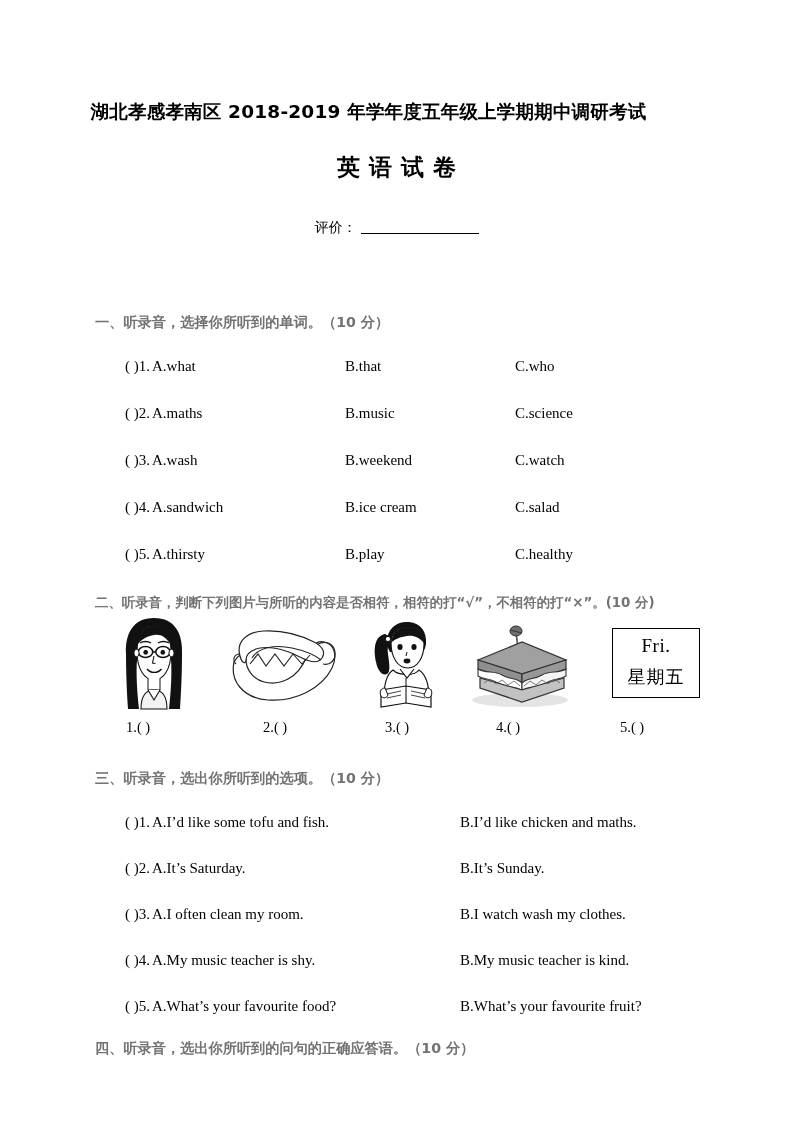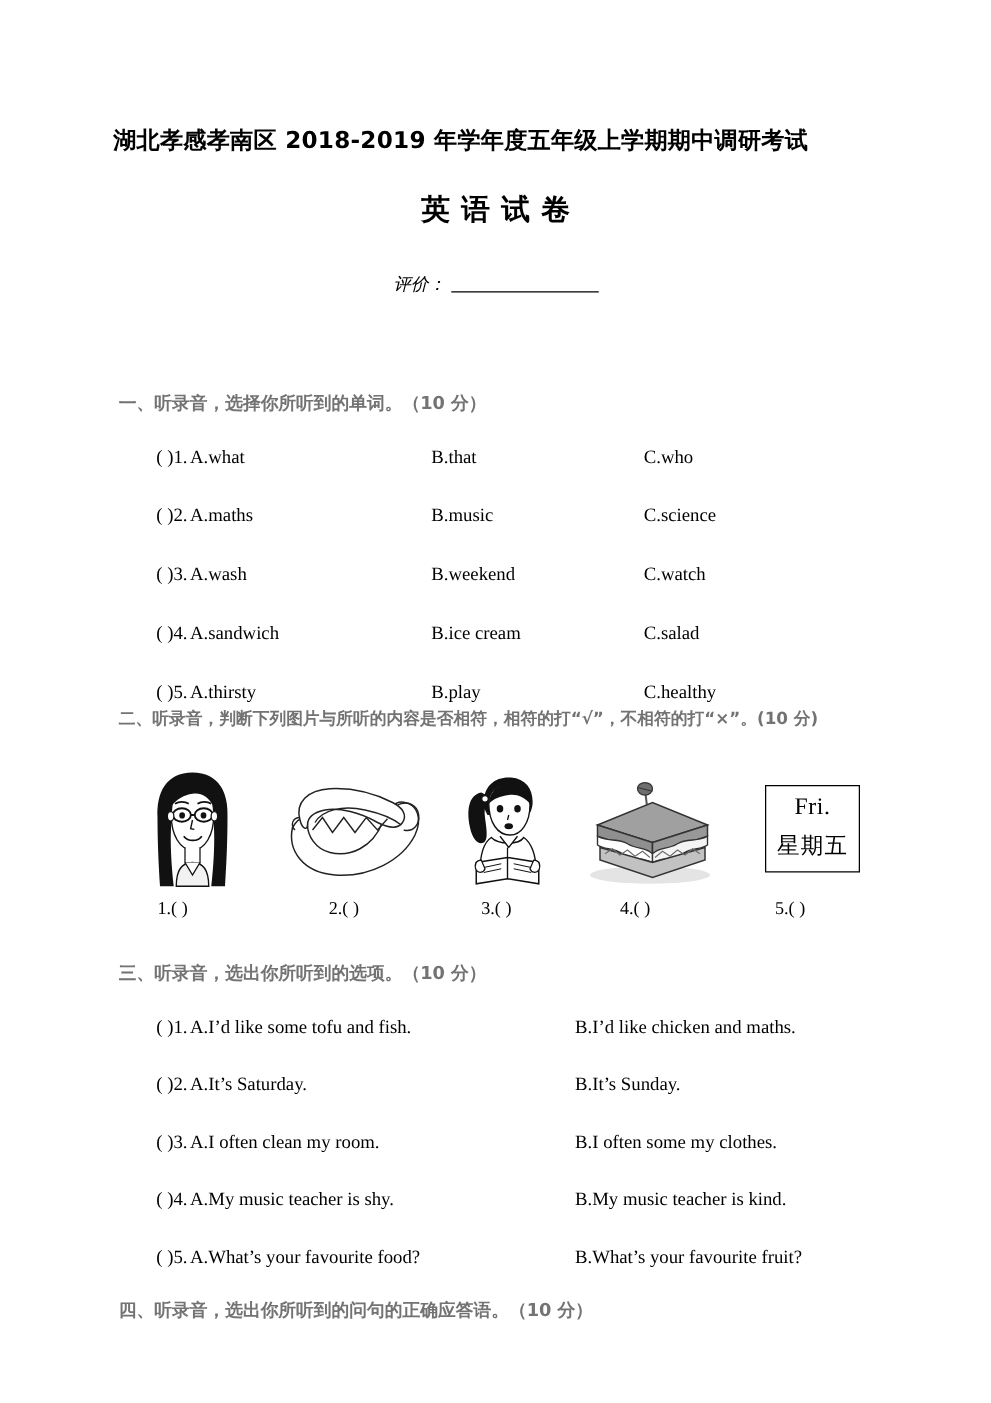--- a/index.html
+++ b/index.html
@@ -49,21 +49,20 @@
     position: absolute;
     left: 0;
     top: 219px;
     width: 793px;
     text-align: center;
     font-size: 14.5px;
   }
   .eval-label {
     font-family: "DejaVu Sans", "Liberation Sans", sans-serif;
     font-size: 14px;
-    font-style: italic;
   }
   .eval-blank {
     display: inline-block;
     width: 118px;
     border-bottom: 1.6px solid #000;
     margin-left: 4px;
     vertical-align: -2px;
     height: 13px;
   }
   .part-label {
@@ -80,21 +79,21 @@
   .sec-head {
     position: absolute;
     left: 95px;
     font-family: "DejaVu Sans", "Liberation Sans", sans-serif;
     font-size: 14.2px;
     font-weight: bold;
     white-space: nowrap;
     color: #737373;
   }
   .sec-head.h1 { top: 313px; }
-  .sec-head.h2 { top: 566px; font-size: 13.4px; }
+  .sec-head.h2 { top: 594px; font-size: 13.4px; }
   .sec-head.h3 { top: 769px; }
   .sec-head.h4 { top: 1039px; }
 
   
   .qrow {
     position: absolute;
     left: 0;
     width: 793px;
     height: 22px;
     font-size: 15px;
@@ -147,21 +146,21 @@
     font-size: 14.5px;
   }
   .num-item {
     position: absolute;
     white-space: nowrap;
   }
 
   .daybox {
     box-sizing: border-box;
     border: 1.4px solid #000;
-    width: 76px;
+    width: 88px;
     height: 70px;
     position: absolute;
     top: 16px;
     left: 0;
     text-align: center;
     background: #fff;
   }
   .daybox .en {
     font-family: "Liberation Serif", "DejaVu Serif", serif;
     font-size: 19px;
@@ -364,21 +363,21 @@
     <span class="optB">B.I’d like chicken and maths.</span>
   </div>
   <div class="qrow two" style="top:860px">
     <span class="paren">(      )2.</span>
     <span class="optA">A.It’s Saturday.</span>
     <span class="optB">B.It’s Sunday.</span>
   </div>
   <div class="qrow two" style="top:906px">
     <span class="paren">(      )3.</span>
     <span class="optA">A.I often clean my room.</span>
-    <span class="optB">B.I often some my clothes.</span>
+    <span class="optB">B.I watch wash my clothes.</span>
   </div>
   <div class="qrow two" style="top:952px">
     <span class="paren">(      )4.</span>
     <span class="optA">A.My music teacher is shy.</span>
     <span class="optB">B.My music teacher is kind.</span>
   </div>
   <div class="qrow two" style="top:998px">
     <span class="paren">(      )5.</span>
     <span class="optA">A.What’s your favourite food?</span>
     <span class="optB">B.What’s your favourite fruit?</span>

